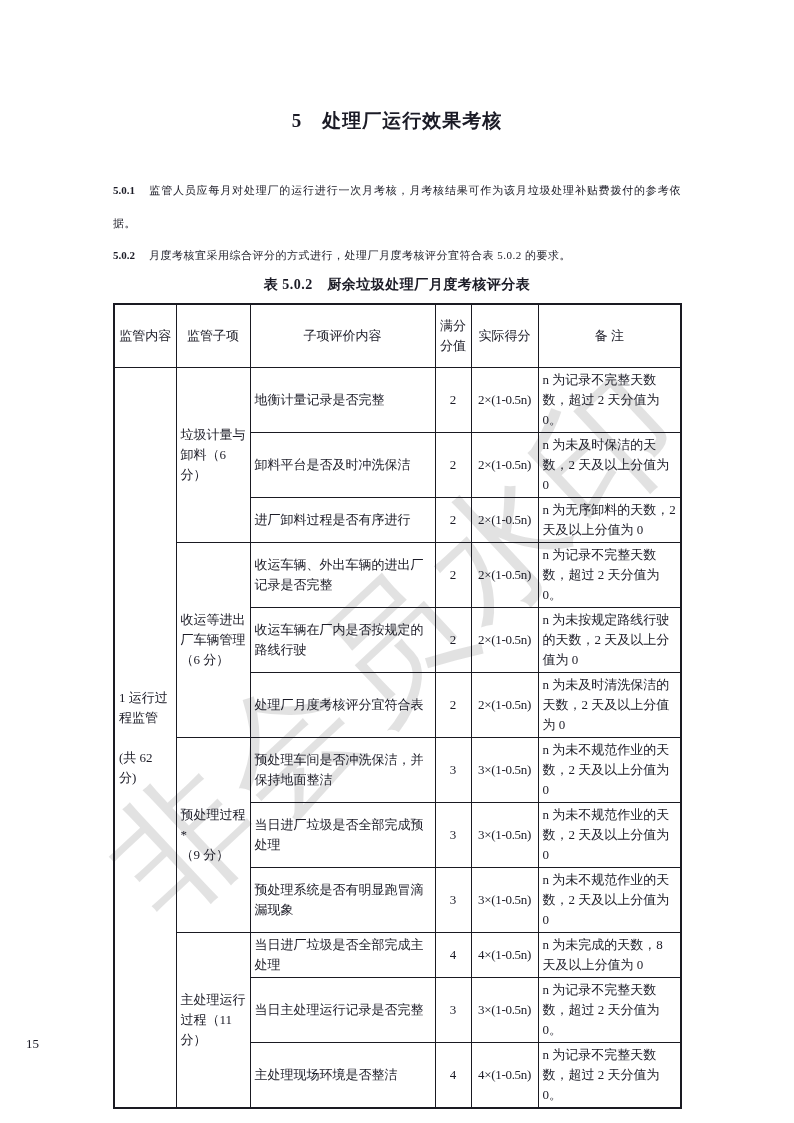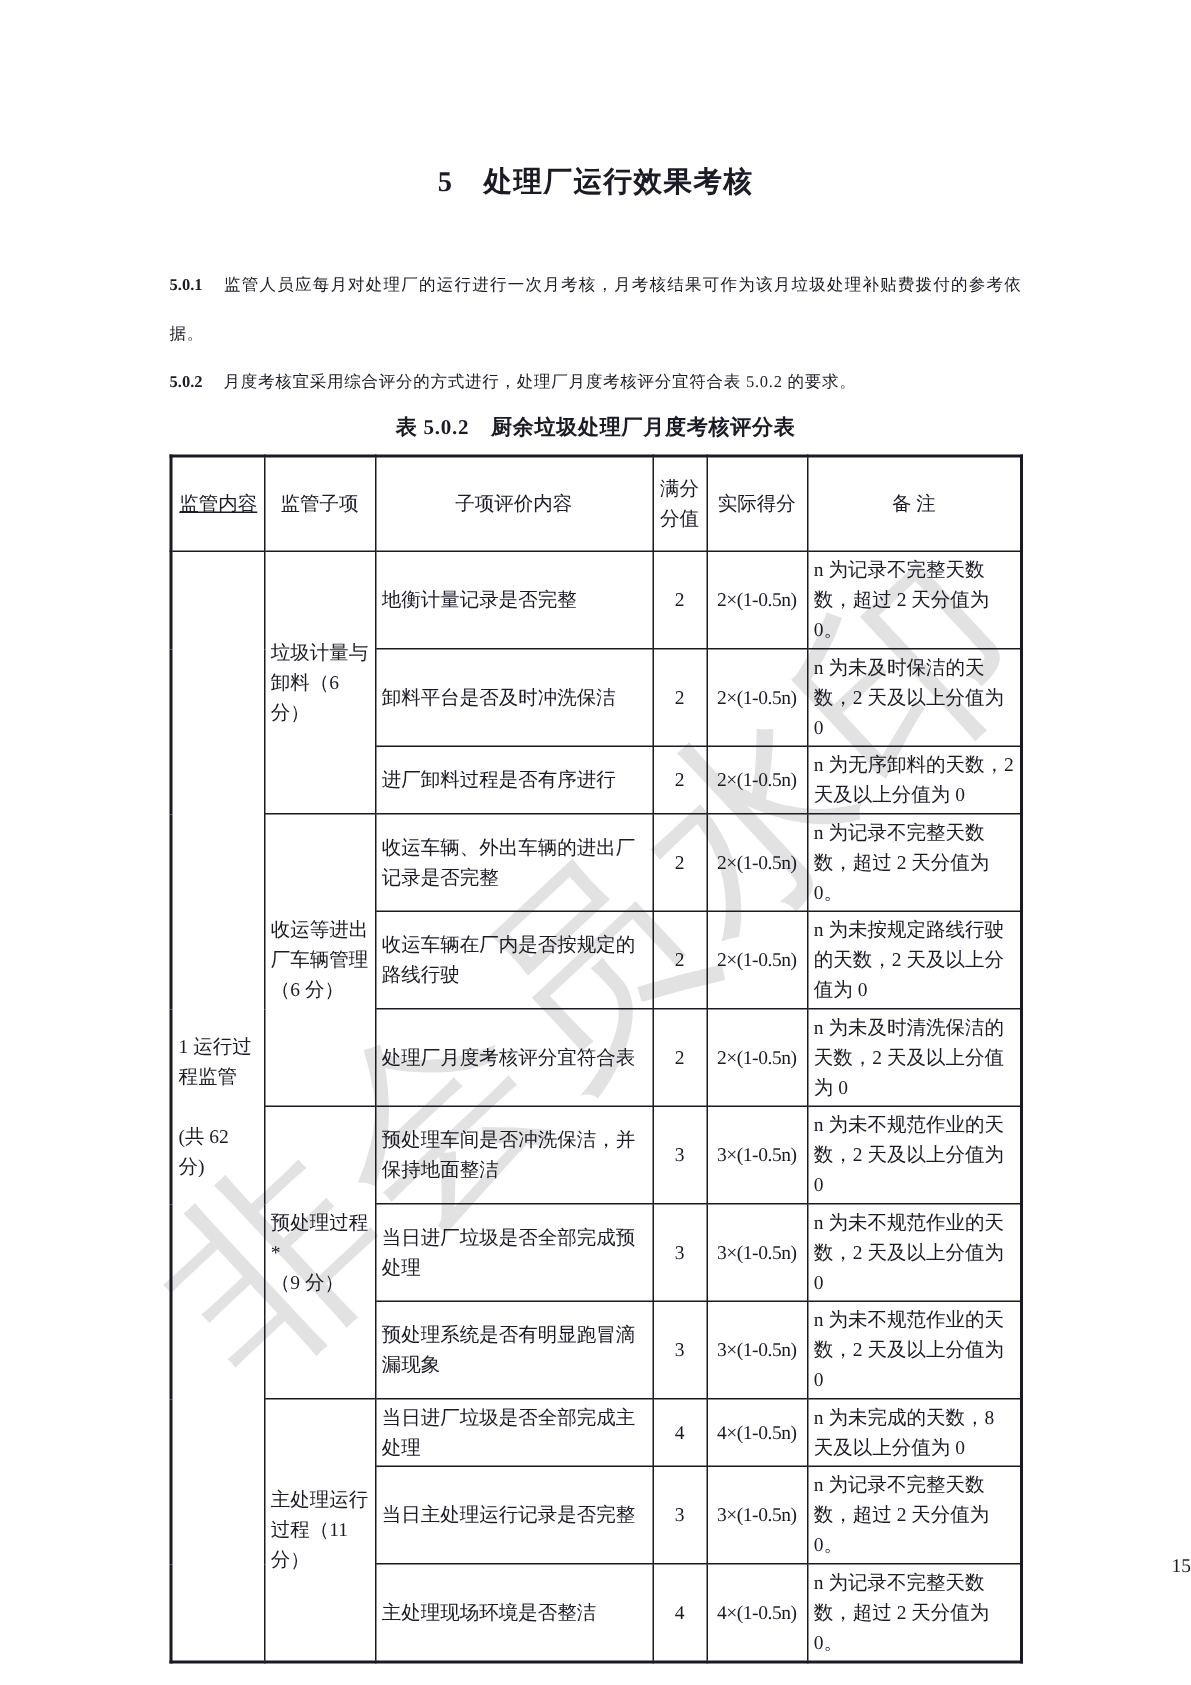--- a/index.html
+++ b/index.html
@@ -62,21 +62,21 @@
   table.score-table td,table.score-table th{
     border:1px solid #1a1a22;
     padding:2px 4px;
     line-height:20px;
     font-weight:normal;
     vertical-align:middle;
     overflow:hidden;
   }
   thead th{border-bottom:2px solid #1a1a22;}
   tr.header-row{height:64px;}
-  th.h-col1{vertical-align:bottom;padding-bottom:8px;text-align:right;text-decoration:underline;}
+  th.h-col1{vertical-align:bottom;padding-bottom:8px;text-align:center;}
   th.h-col2,th.h-col3,th.h-col5,th.h-col6{text-align:center;}
   th.h-col4{text-align:center;line-height:19px;}
   td.group-label{
     white-space:pre-line;
     text-align:left;
     line-height:21px;
     padding-left:3px;
   }
   td.sub-item{
     white-space:pre-line;
@@ -85,23 +85,24 @@
     padding-left:3px;
   }
   td.item-content{text-align:left;line-height:21px;padding-left:4px;}
   td.score{text-align:center;}
   td.formula{text-align:center;padding:2px 1px;letter-spacing:-0.3px;}
   td.remark{text-align:left;line-height:19.5px;padding:2px 3px;}
   .pageno{
     position:absolute;
     left:0;right:0;
     top:1036px;
-    text-align:right;
+    text-align:left;
     font-size:13px;
     z-index:1;
+    padding-left:26px;
   }
 </style>
 </head>
 <body>
 
 <div class="page">
   <div class="watermark">非会员水印</div>
 
   <div class="content">
     <h1 class="title">5　处理厂运行效果考核</h1>

